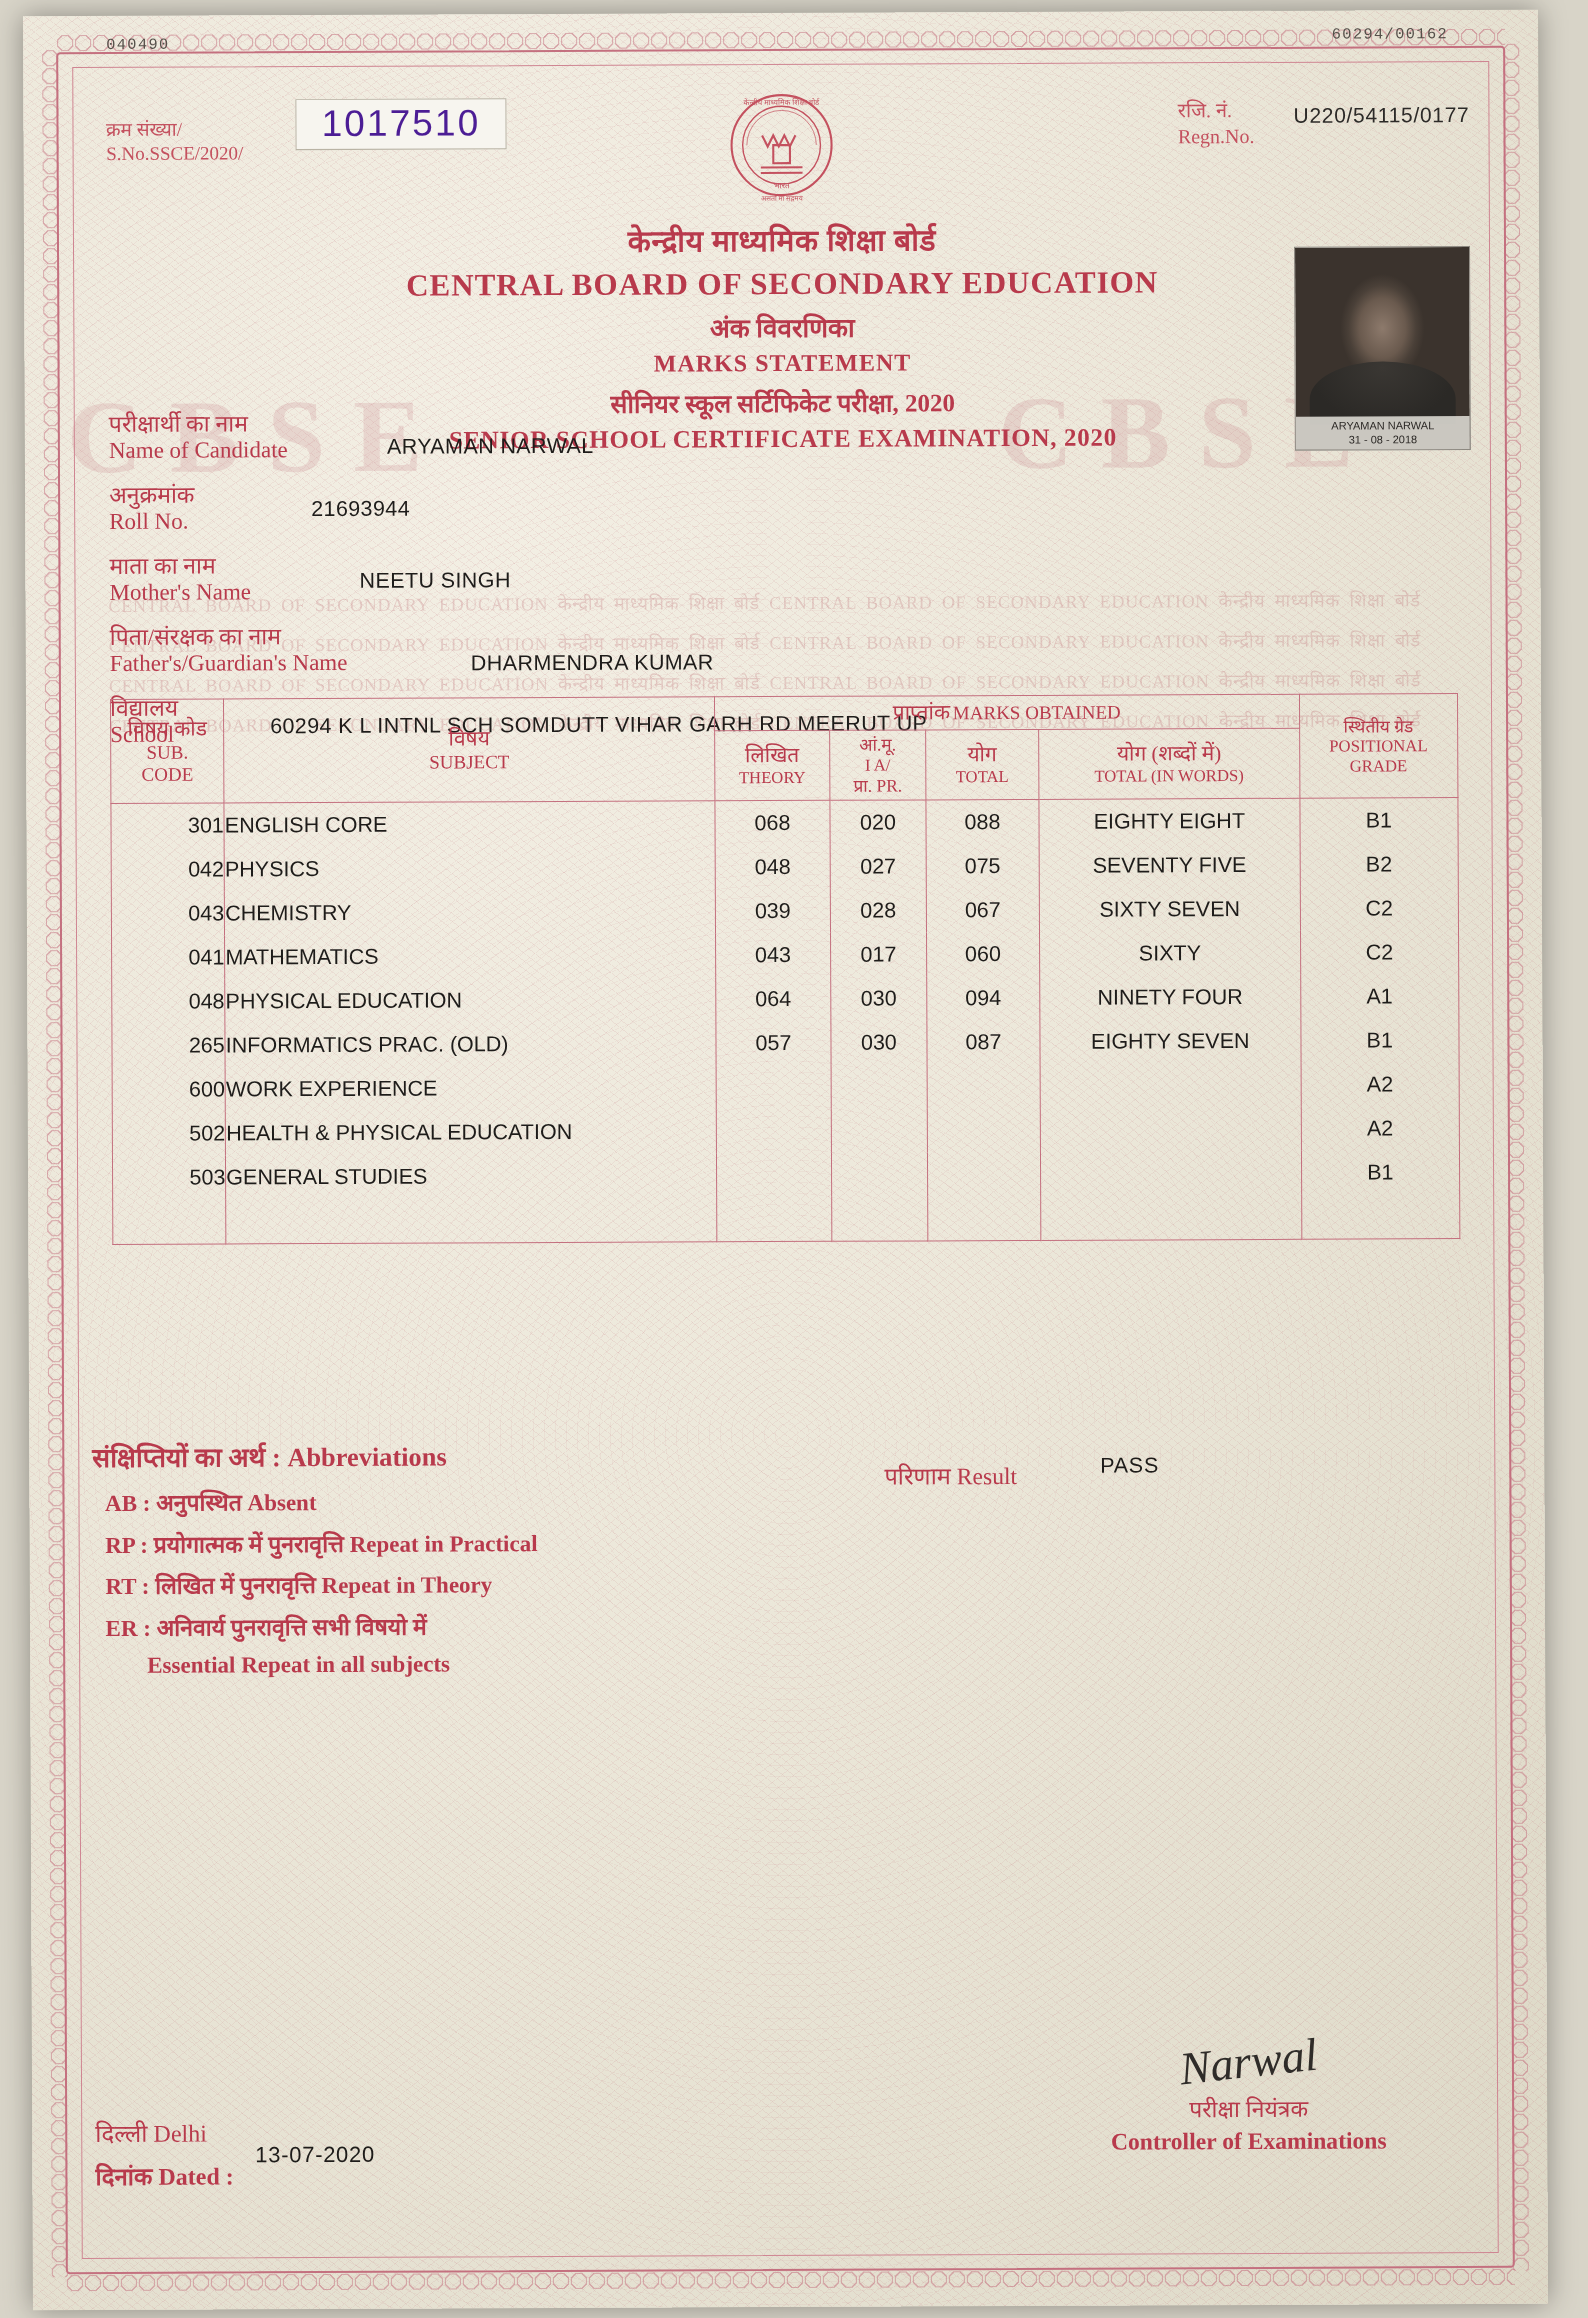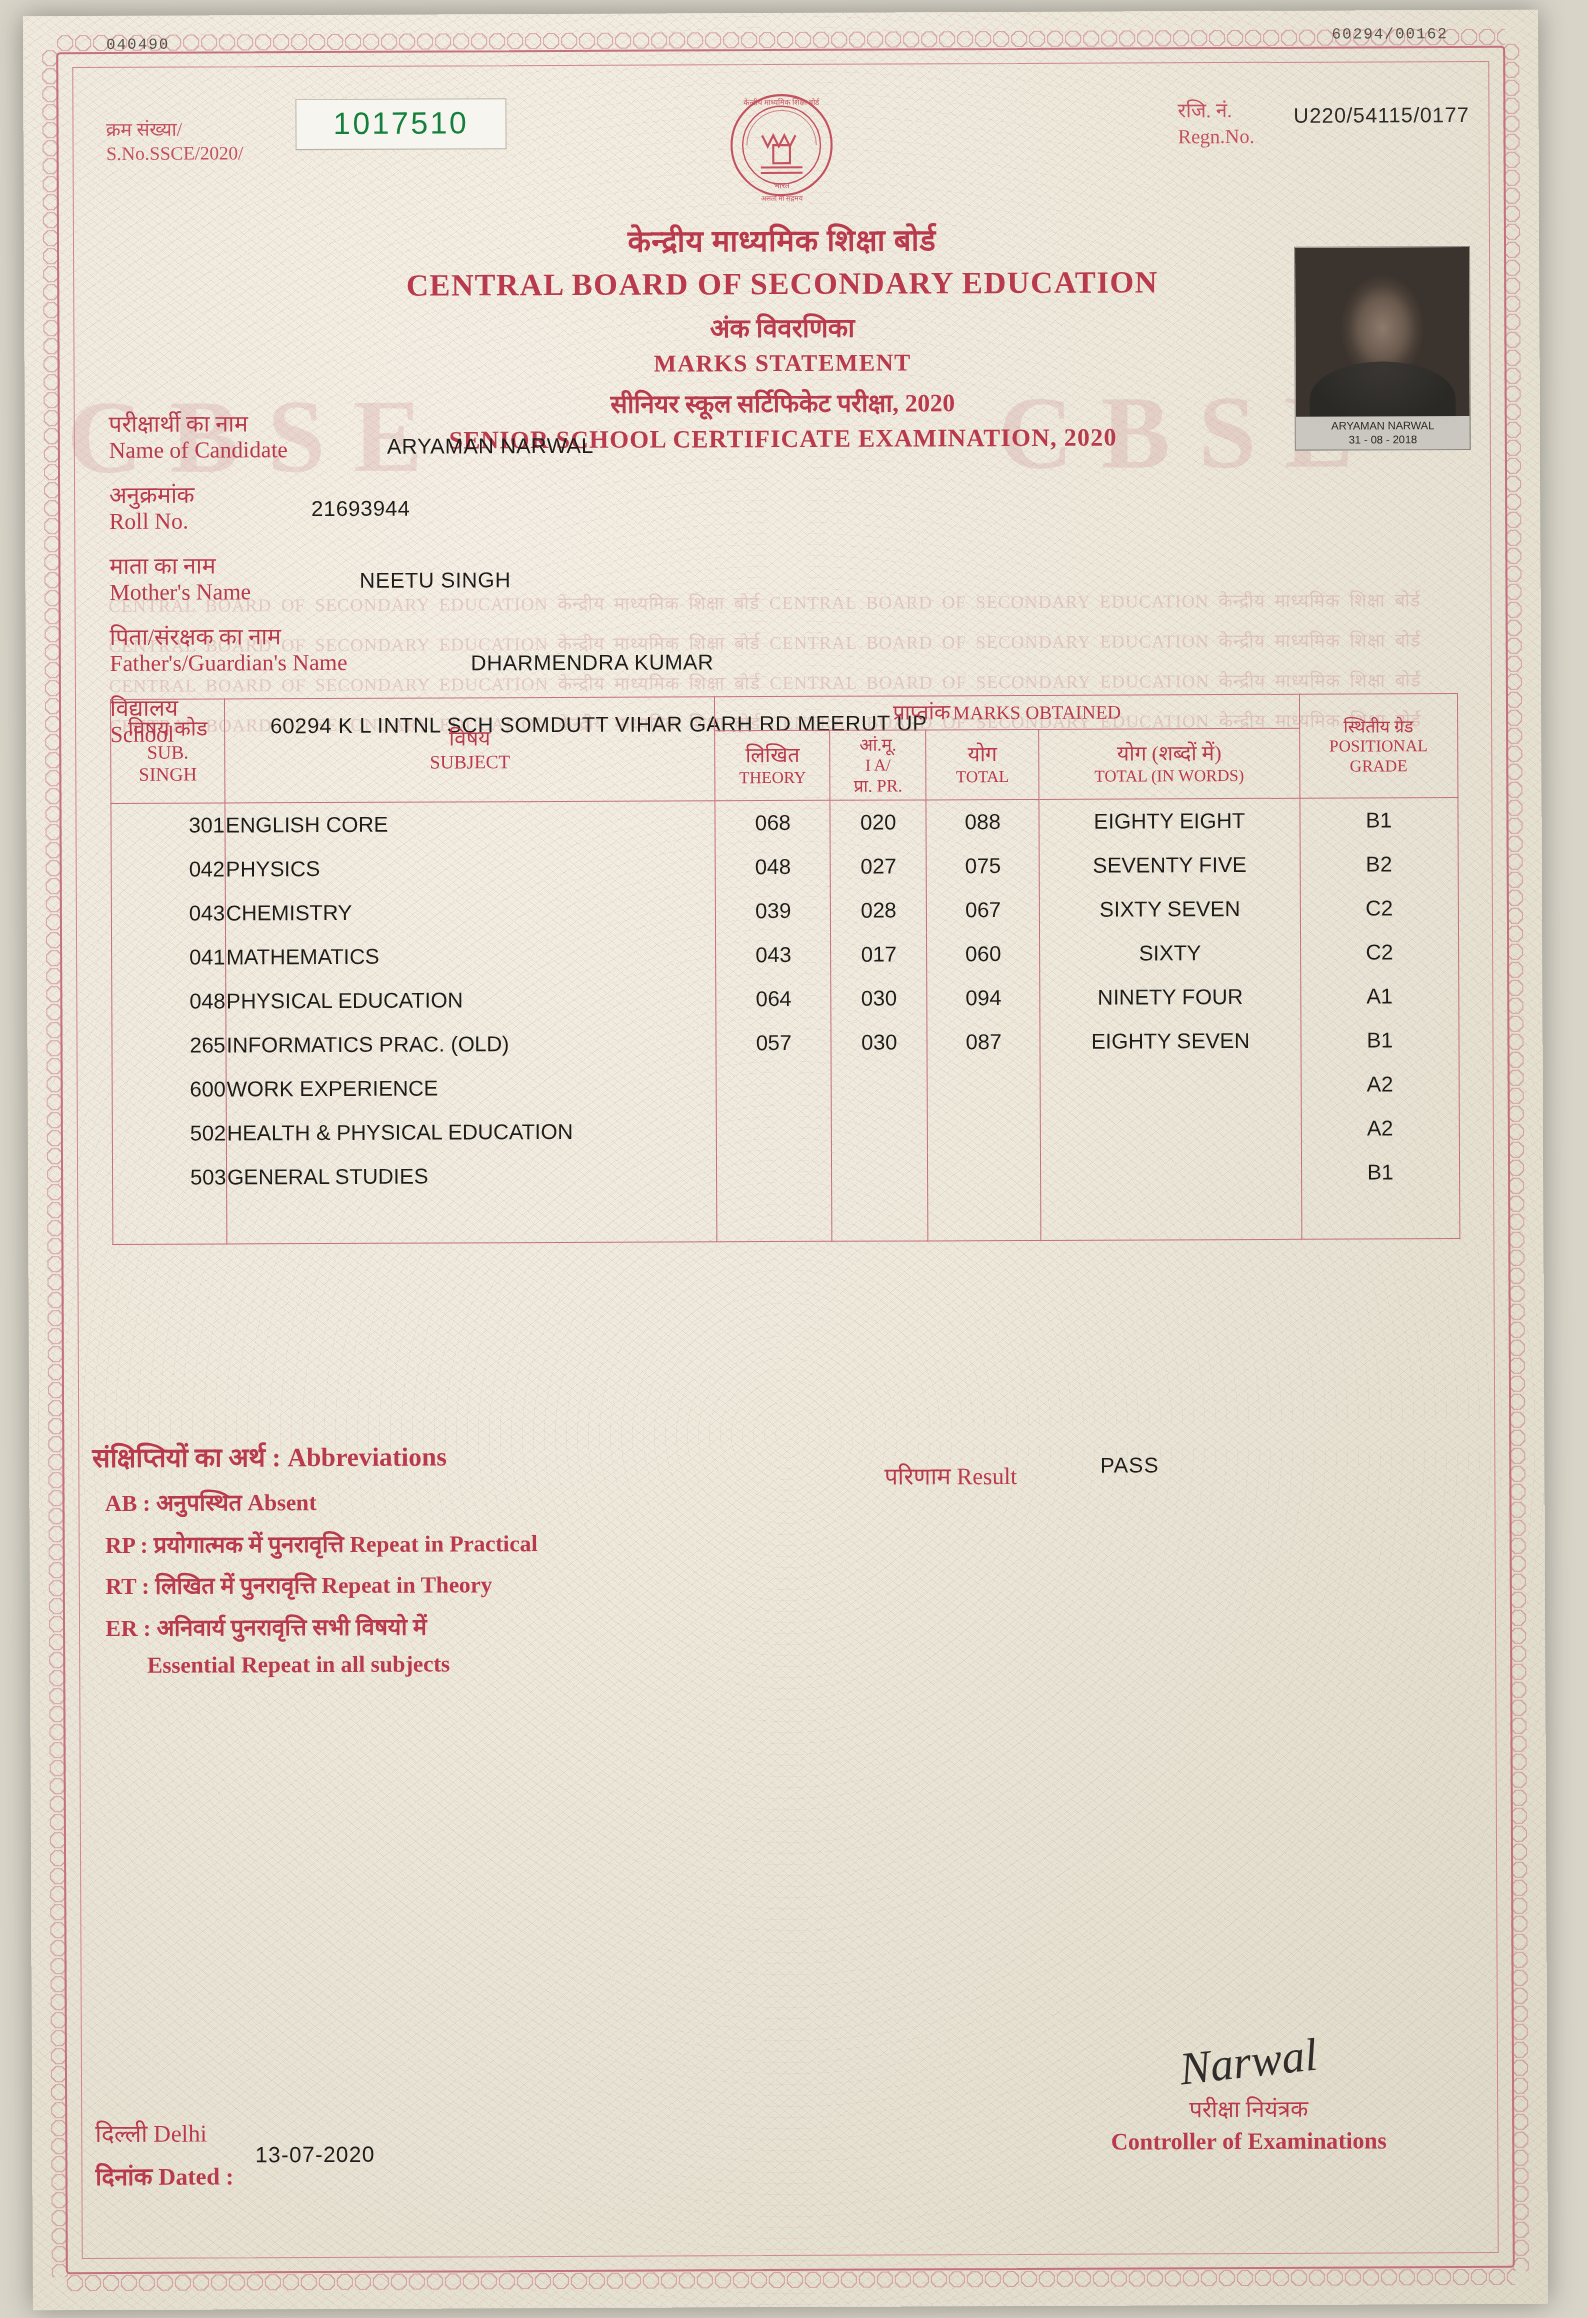--- a/index.html
+++ b/index.html
@@ -141,23 +141,23 @@
     left: 209px; top: 19.5px;
     width: 209px; height: 49px;
     background: #f7f5ef;
     border: 0.7px solid #b9b3a4;
     display: flex;
     align-items: center;
     justify-content: center;
   }
   .serial-number {
     font-family: "Liberation Sans", sans-serif;
-    font-size: 31px;
+    font-size: 37px;
     letter-spacing: 2.1px;
-    color: #15803d;
+    color: #4c1d95;
   }
   .regn-label {
     position: absolute;
     right: 222px; top: 22px;
     color: #c4515f;
     font-size: 20px;
     line-height: 26.4px;
     text-align: left;
   }
   .regn-value {
@@ -474,21 +474,21 @@
           <span class="f-val" style="left:160px; top:23.6px">60294   K L INTNL SCH SOMDUTT VIHAR GARH RD MEERUT UP</span>
         </div>
       </div>
 
       <table class="marks">
         <thead>
           <tr>
             <th rowspan="2" style="width:115px">
               <span class="th-hi">विषय कोड</span>
               <span class="th-en">SUB.</span>
-              <span class="th-en">SINGH</span>
+              <span class="th-en">CODE</span>
             </th>
             <th rowspan="2" style="width:535px">
               <span class="th-hi">विषय</span>
               <span class="th-en">SUBJECT</span>
             </th>
             <th colspan="4">
               <span class="th-hi" style="display:inline">प्राप्तांक</span>
               <span class="th-en" style="display:inline">MARKS OBTAINED</span>
             </th>
             <th rowspan="2" style="width:160px">

